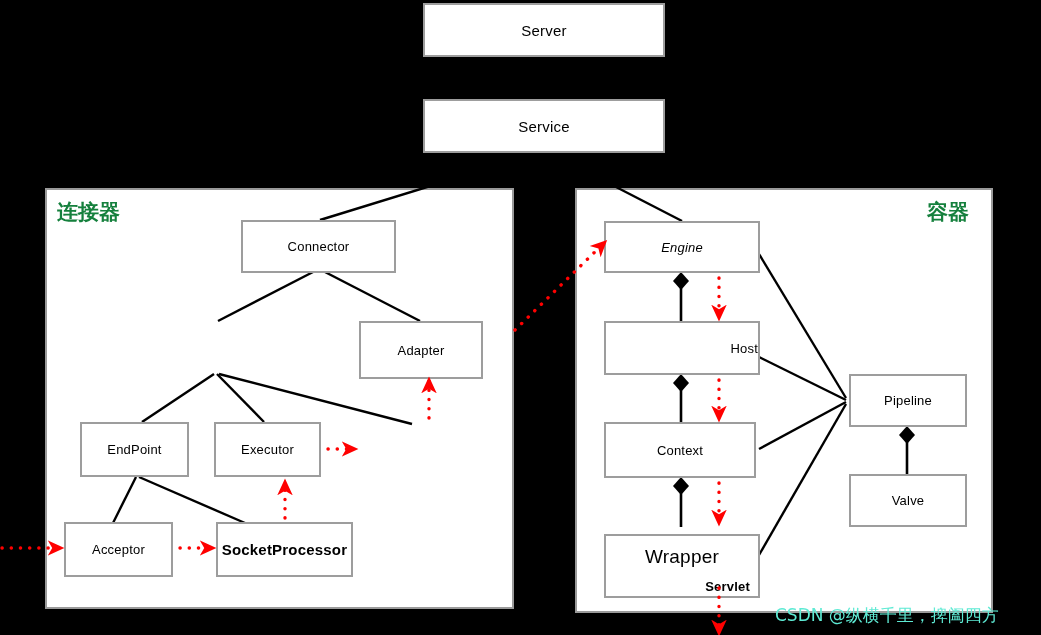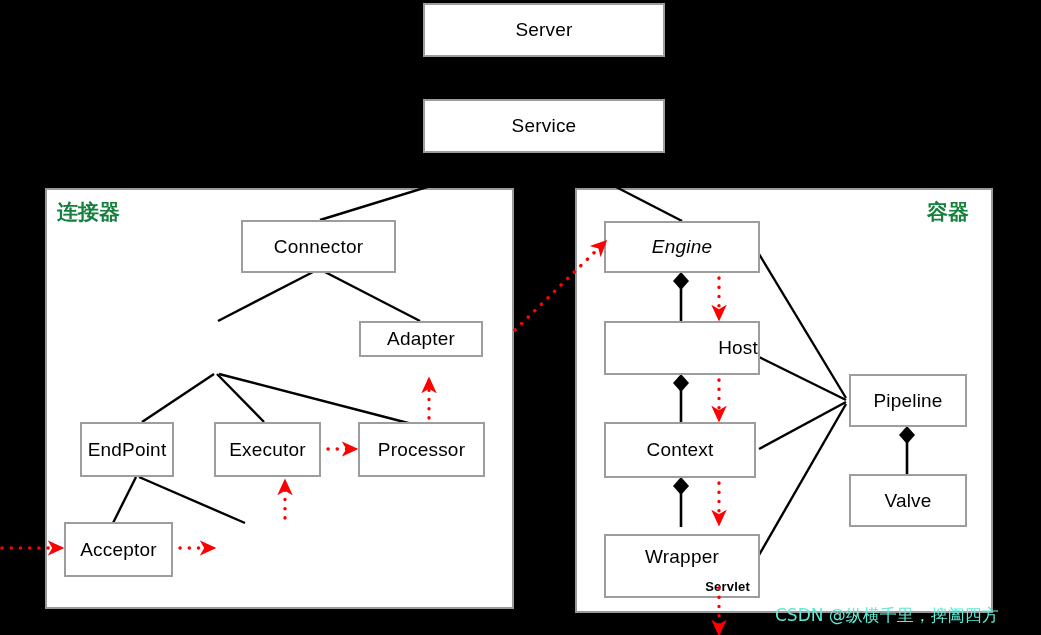--- a/index.html
+++ b/index.html
@@ -44,24 +44,24 @@
     border: 2px solid #9d9d9d;
     box-sizing: border-box;
     display: flex;
     align-items: center;
     justify-content: center;
     color: #000000;
     font-weight: normal;
     letter-spacing: 0.2px;
   }
   .node .lbl {
-    font-size: 19px;
+    font-size: 13px;
     color: #000;
   }
-  .node.big .lbl { font-size: 19px; }
+  .node.big .lbl { font-size: 15px; }
   .node.small .lbl { font-size: 15px; font-weight: bold; }
   .node.wrapper-node {
     display: block;
     position: absolute;
   }
   .node.wrapper-node .lbl {
     position: absolute;
     left: 0; right: 0;
     top: 10px;
     text-align: center;
@@ -147,40 +147,40 @@
   </div>
 
   <div class="panel-label" style="left:57px; top:198px;">连接器</div>
   <div class="panel-label" style="left:927px; top:198px;">容器</div>
 
   <div class="node" style="left:241px; top:220px; width:155px; height:53px;">
     <span class="lbl">Connector</span>
   </div>
 
 
-  <div class="node" style="left:359px; top:321px; width:124px; height:36px;">
+  <div class="node" style="left:359px; top:321px; width:124px; height:58px;">
     <span class="lbl">Adapter</span>
   </div>
 
-  <div class="node" style="left:80px; top:422px; width:94px; height:55px;">
+  <div class="node" style="left:80px; top:422px; width:109px; height:55px;">
     <span class="lbl">EndPoint</span>
   </div>
 
   <div class="node" style="left:214px; top:422px; width:107px; height:55px;">
     <span class="lbl">Executor</span>
   </div>
 
-  <div class="node" style="left:358px; top:422px; width:127px; height:55px;">
-    <span class="lbl">Processor</span>
-  </div>
 
   <div class="node" style="left:64px; top:522px; width:109px; height:55px;">
     <span class="lbl">Acceptor</span>
   </div>
 
+  <div class="node small" style="left:216px; top:522px; width:137px; height:55px;">
+    <span class="lbl">SocketProcessor</span>
+  </div>
 
   <div class="node" style="left:604px; top:221px; width:156px; height:52px;font-style:italic;">
     <span class="lbl">Engine</span>
   </div>
 
   <div class="node" style="left:604px; top:321px; width:156px; height:54px;justify-content:flex-end;">
     <span class="lbl">Host</span>
   </div>
 
   <div class="node" style="left:604px; top:422px; width:152px; height:56px;">

